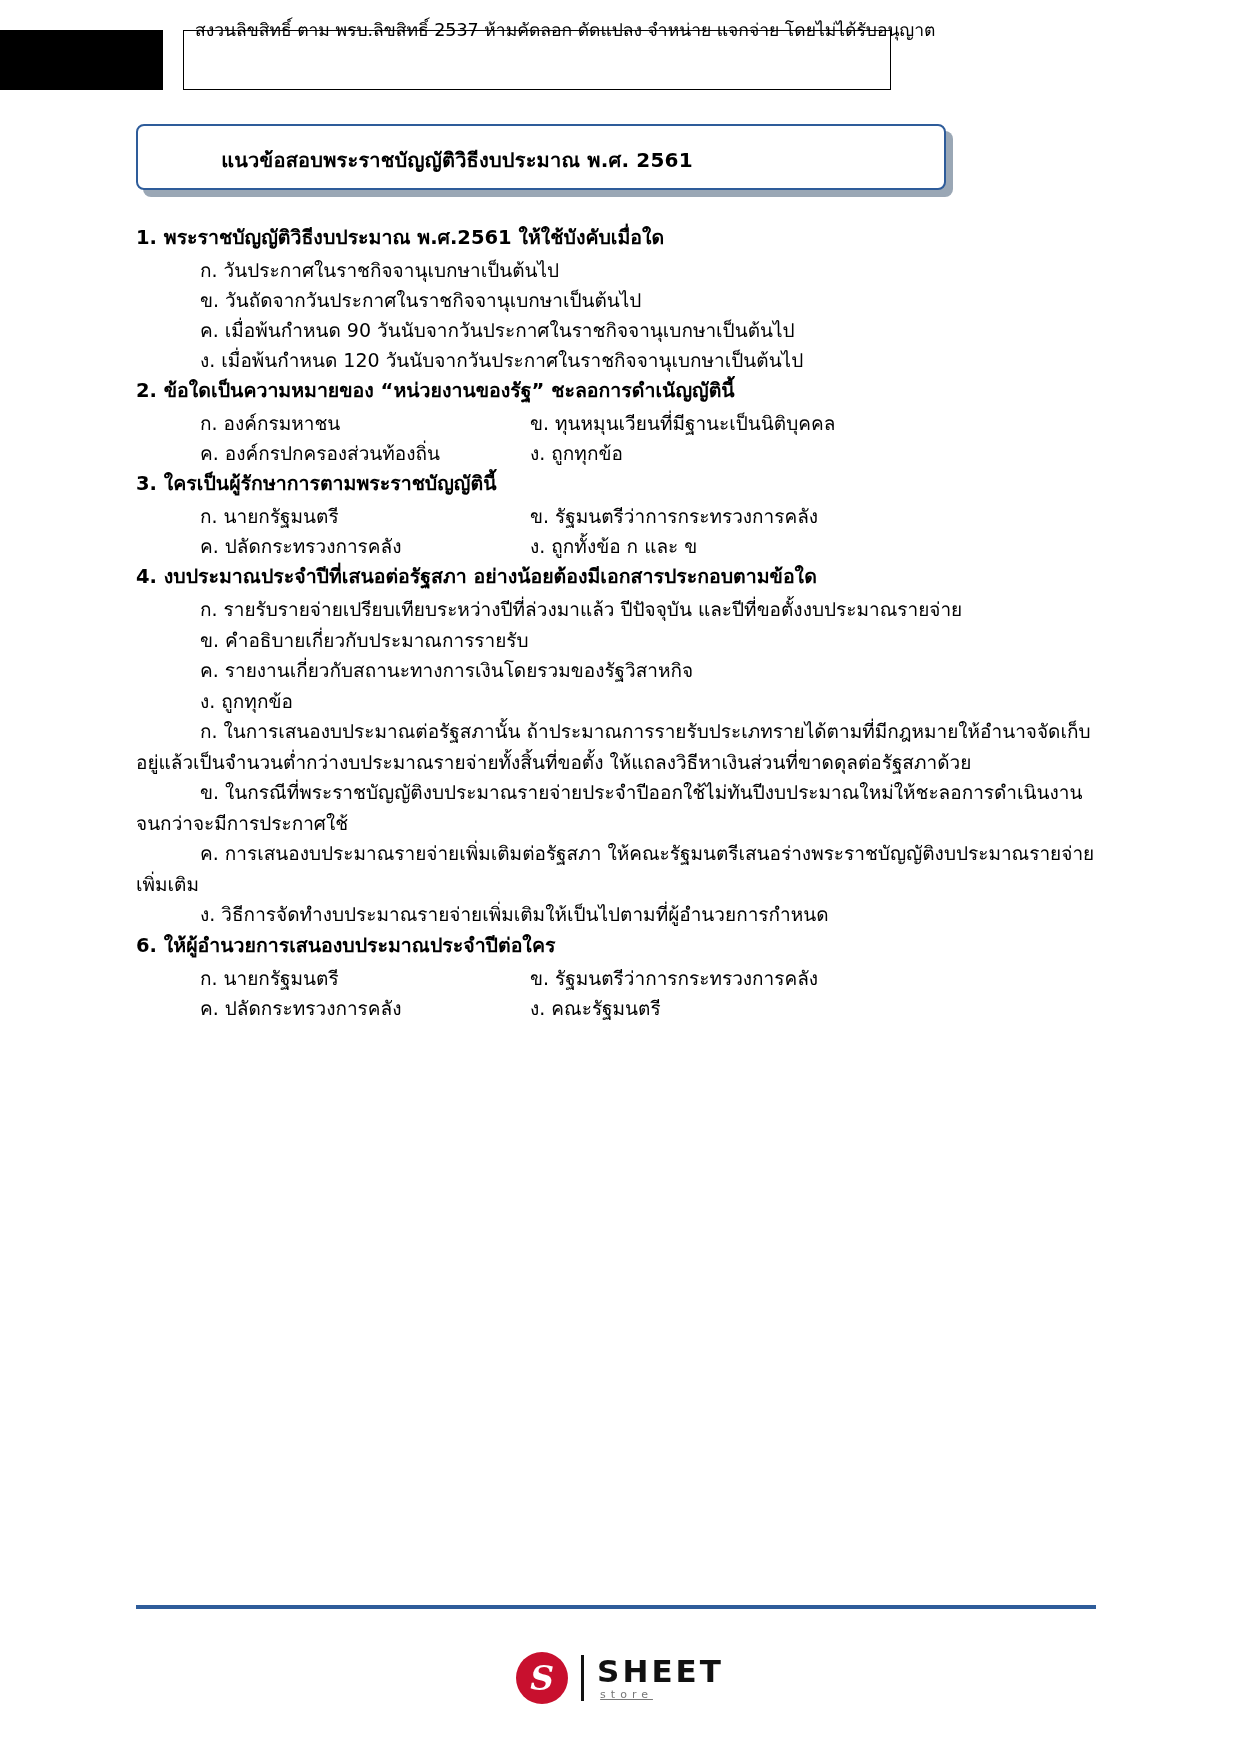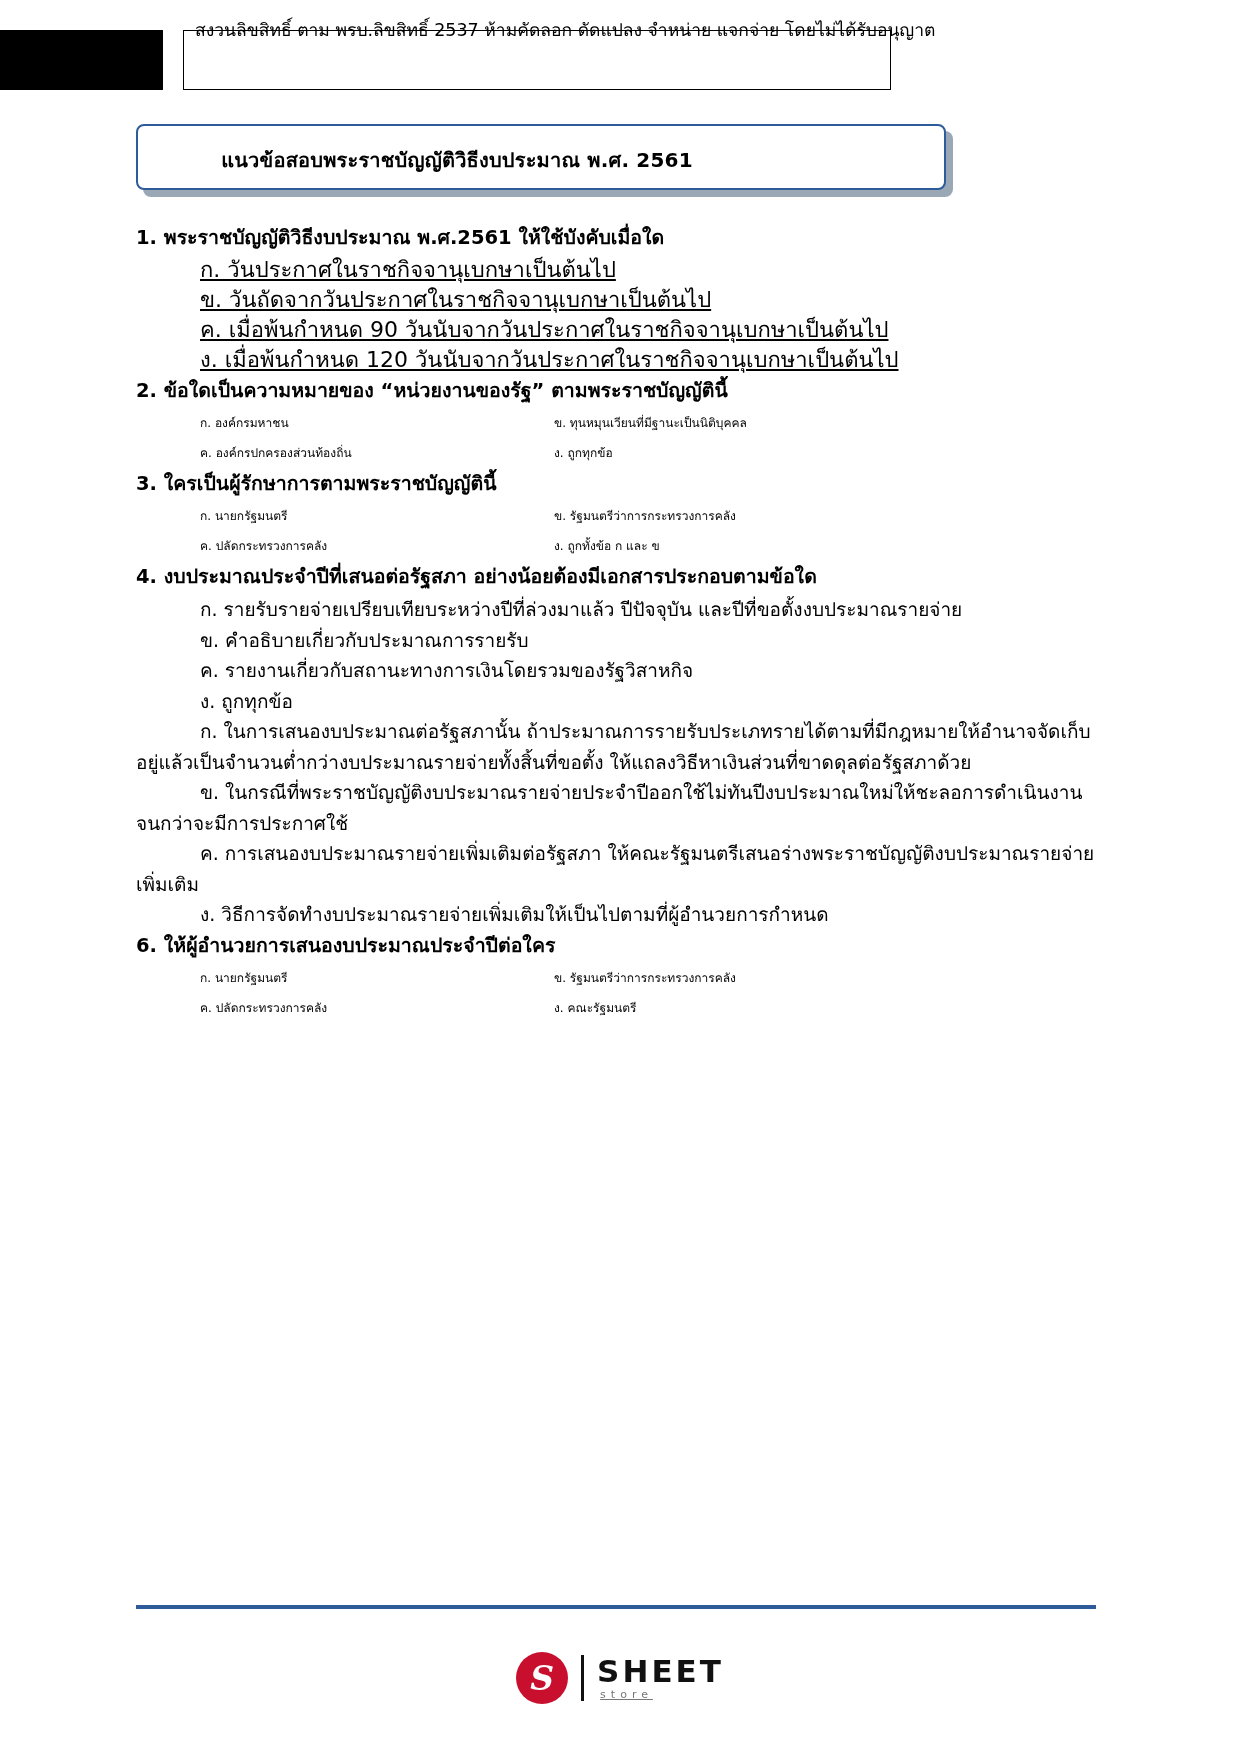--- a/index.html
+++ b/index.html
@@ -104,31 +104,29 @@
   }
   .q {
     font-size: 19.5px;
     font-weight: bold;
     line-height: 31px;
     margin-top: 0;
     margin-bottom: 2px;
   }
   .q .underline { text-decoration: underline; }
   .choice {
-    font-size: 22px;
+    font-size: 19px;
     line-height: 30px;
     padding-left: 64px;
-    text-decoration: underline;
   }
   .two-col {
     display: flex;
-    font-size: 12px;
+    font-size: 19px;
     line-height: 30px;
     padding-left: 64px;
-    gap: 24px;
   }
   .two-col .c1 { width: 330px; flex: none; }
   .two-col .c2 { flex: 1; }
   .para {
     font-size: 19px;
     line-height: 30.5px;
     text-indent: 64px;
   }
 
   
@@ -211,21 +209,21 @@
     <span>1.</span>
     <span>พระราชบัญญัติวิธีงบประมาณ พ.ศ.2561 ให้ใช้บังคับเมื่อใด</span>
   </div>
   <div class="choice">ก. วันประกาศในราชกิจจานุเบกษาเป็นต้นไป</div>
   <div class="choice">ข. วันถัดจากวันประกาศในราชกิจจานุเบกษาเป็นต้นไป</div>
   <div class="choice">ค. เมื่อพ้นกำหนด 90 วันนับจากวันประกาศในราชกิจจานุเบกษาเป็นต้นไป</div>
   <div class="choice">ง. เมื่อพ้นกำหนด 120 วันนับจากวันประกาศในราชกิจจานุเบกษาเป็นต้นไป</div>
 
   <div class="q">
     <span>2.</span>
-    <span>ข้อใดเป็นความหมายของ “หน่วยงานของรัฐ” ตามพระราชบัญญัตินี้</span>
+    <span>ข้อใดเป็นความหมายของ “หน่วยงานของรัฐ” ชะลอการดำเนัญญัตินี้</span>
   </div>
   <div class="two-col">
     <div class="c1">ก. องค์กรมหาชน</div>
     <div class="c2">ข. ทุนหมุนเวียนที่มีฐานะเป็นนิติบุคคล</div>
   </div>
   <div class="two-col">
     <div class="c1">ค. องค์กรปกครองส่วนท้องถิ่น</div>
     <div class="c2">ง. ถูกทุกข้อ</div>
   </div>
 

